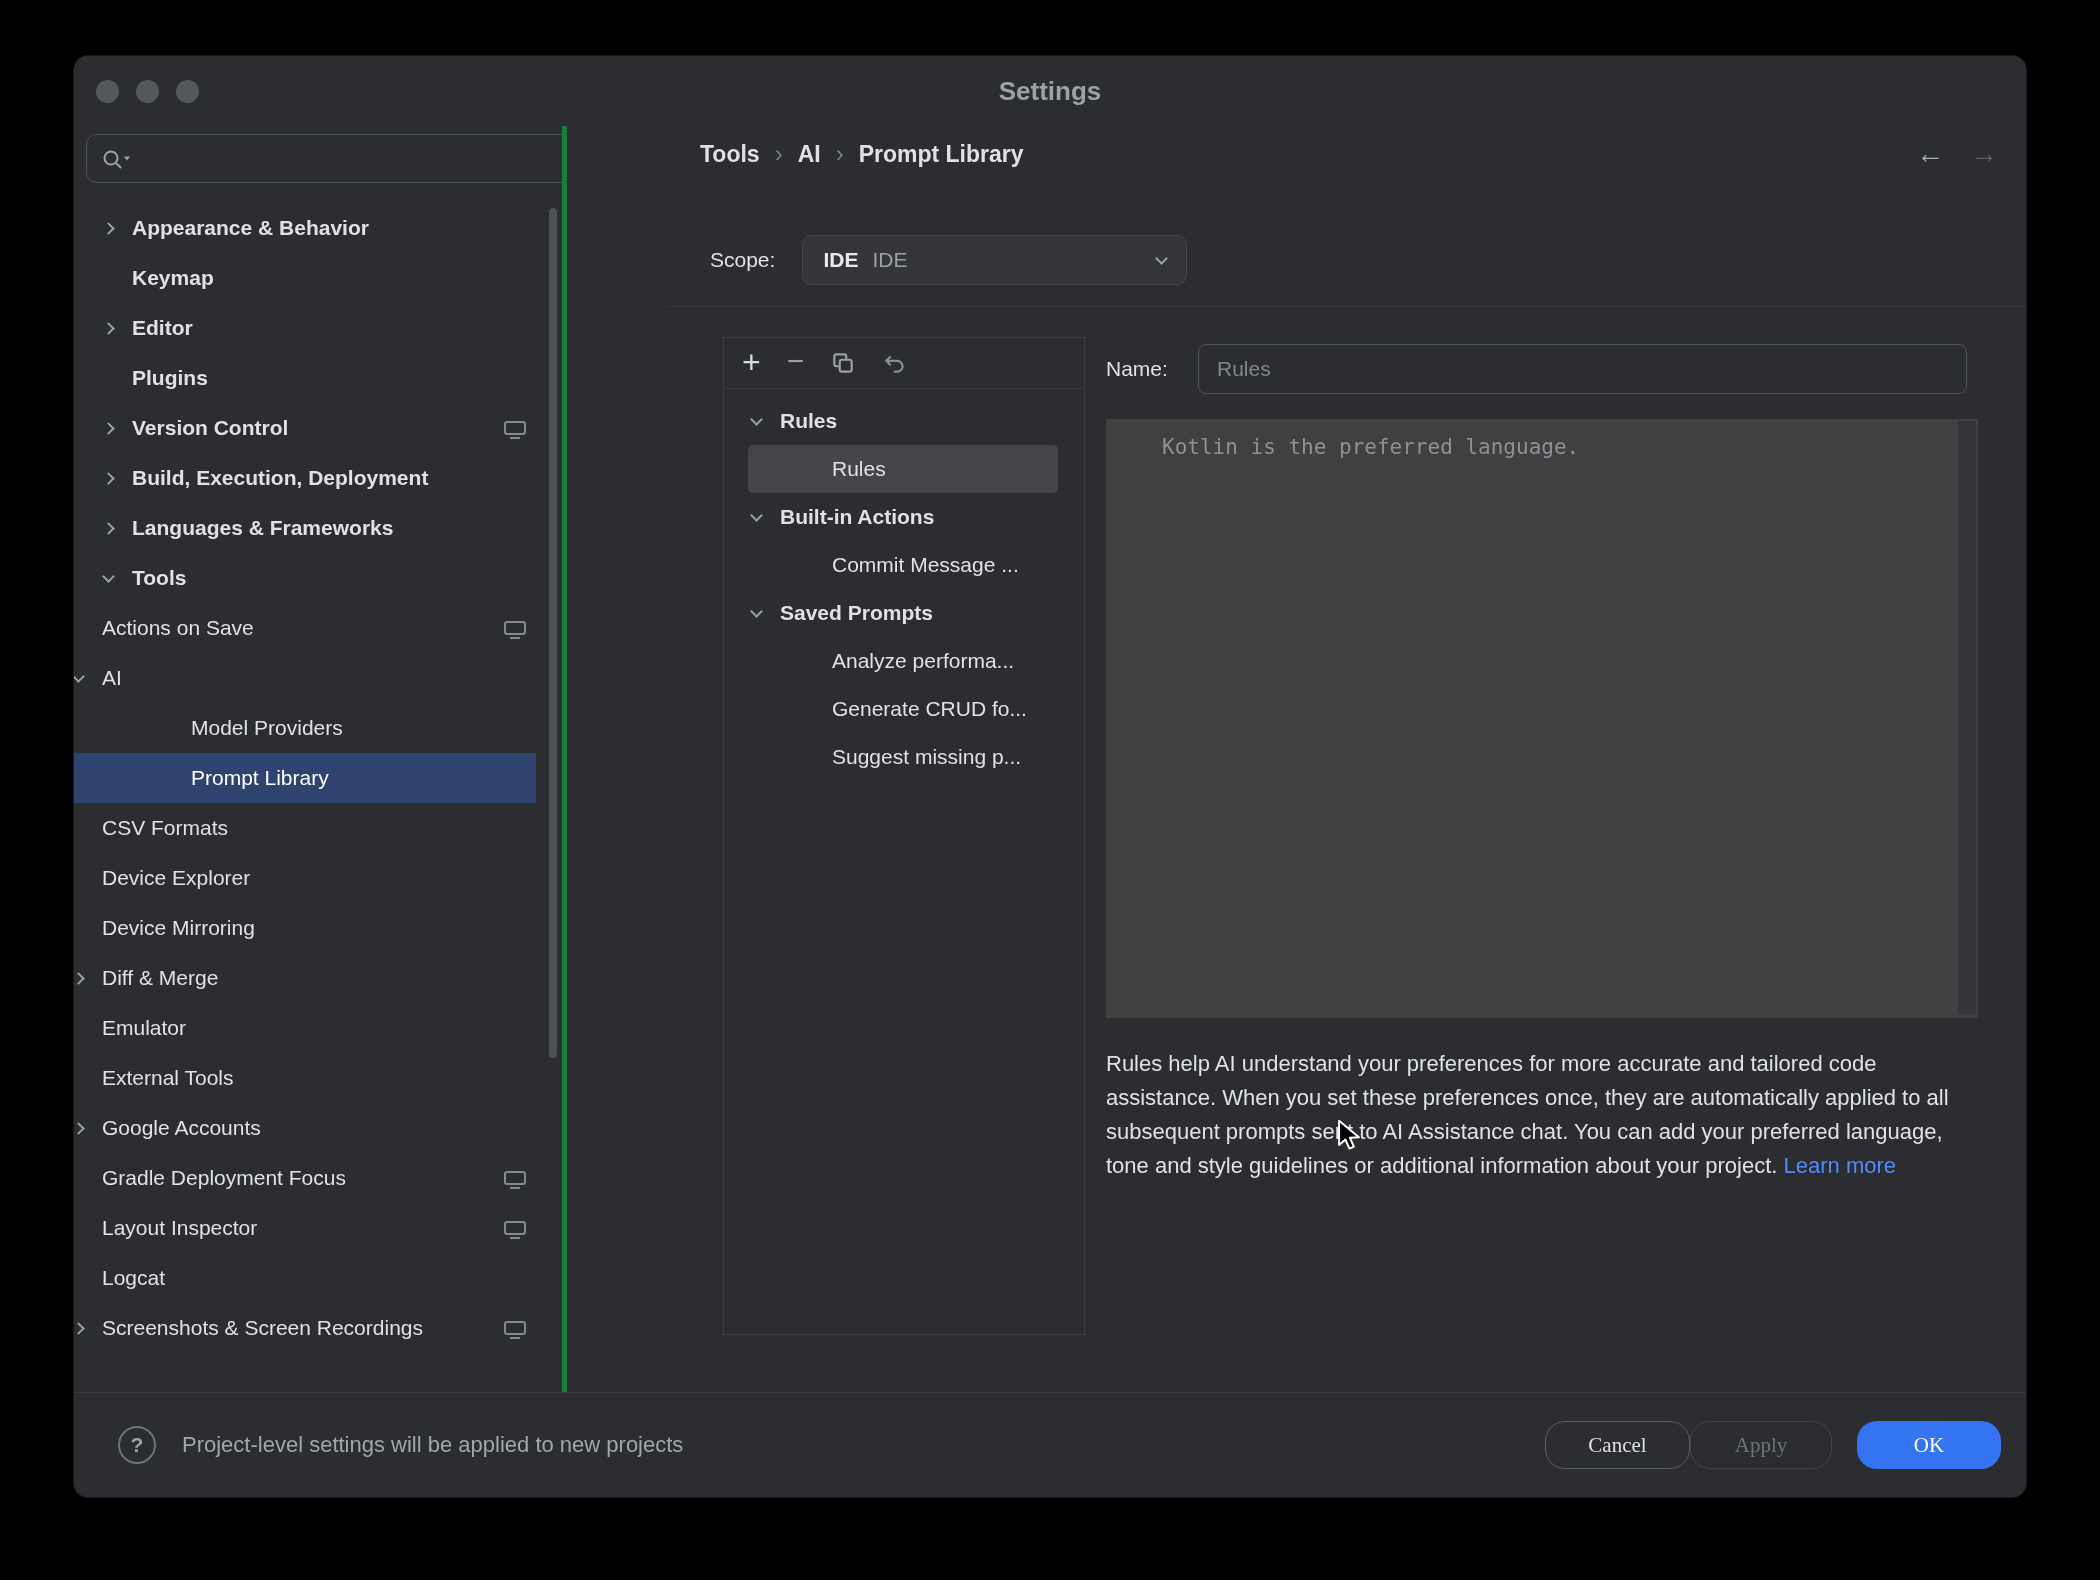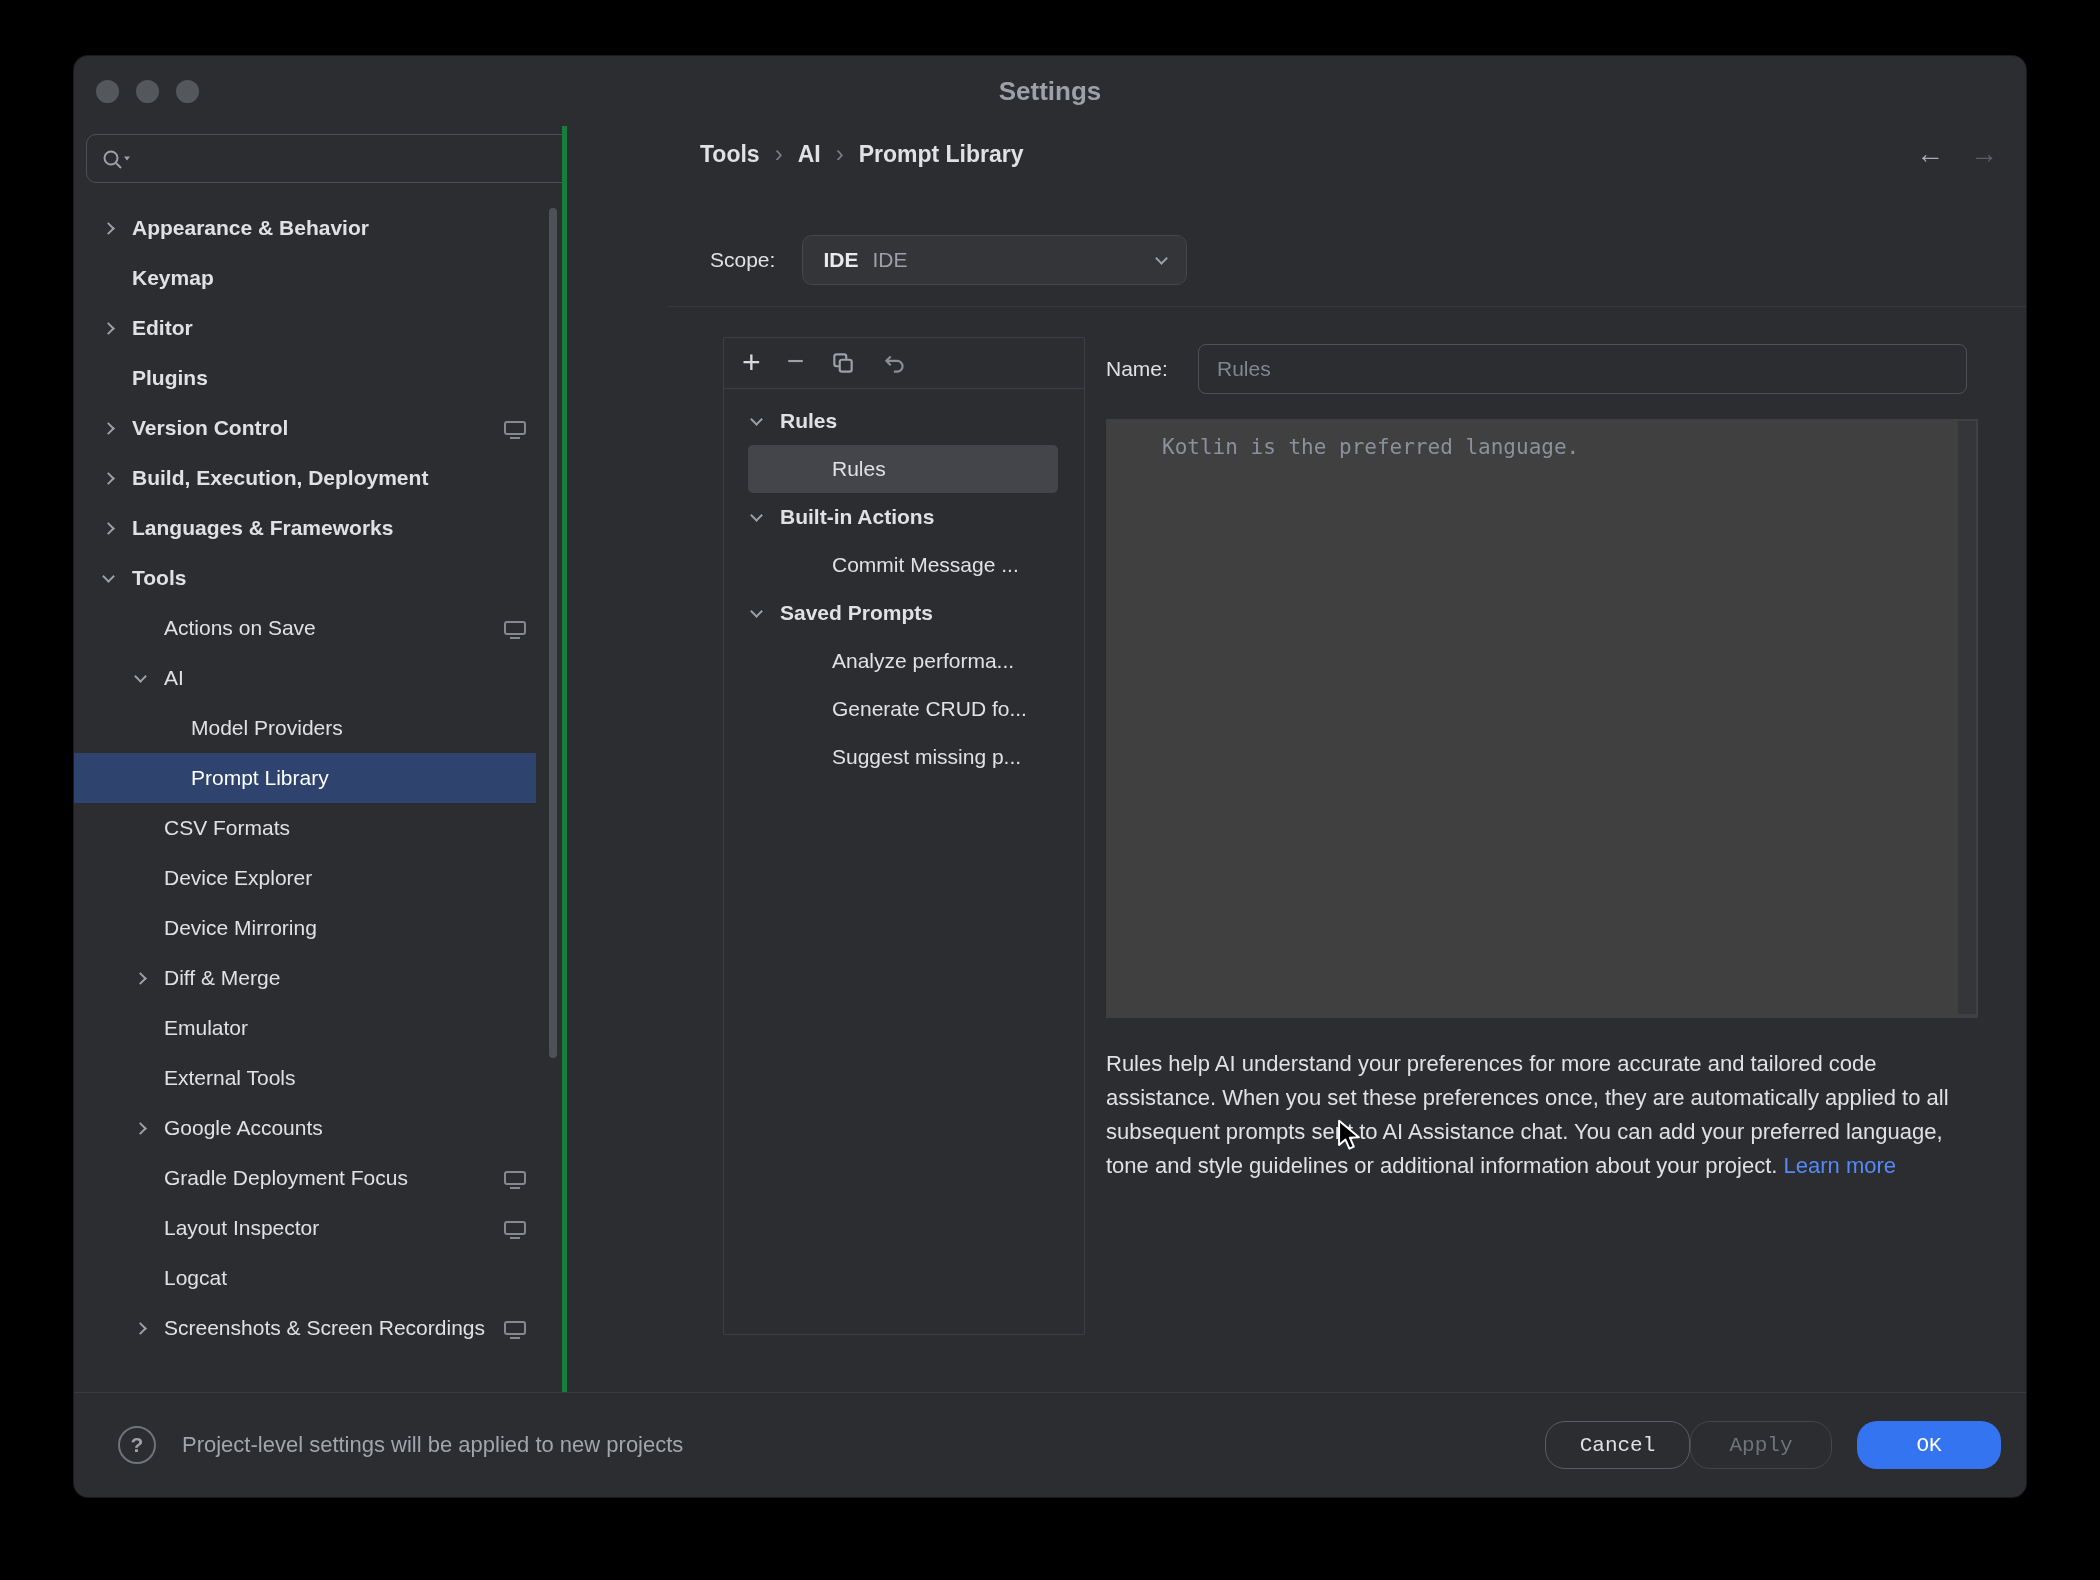--- a/index.html
+++ b/index.html
@@ -20,21 +20,21 @@
   .sidebar { position:absolute; left:0; top:70px; width:493px; bottom:105px;
              border-right:5px solid #15803d; overflow:hidden; }
   .search-box { position:absolute; left:12px; top:8px; width:564px; height:49px;
                 border:1px solid #4e5157; border-radius:10px; }
   .search-box svg { position:absolute; left:14px; top:12px; }
   .search-input { width:100%; height:100%; background:transparent; border:0; outline:0;
                   color:#dfe1e5; font-size:20px; padding-left:56px; font-family:inherit; }
   .tree { position:absolute; top:77px; left:0; right:0; }
   .s-row { height:50px; display:flex; align-items:center; font-size:21px; color:#dfe1e5; }
   .s-row.lv0 { padding-left:30px; font-weight:700; }
-  .s-row.lv1 { padding-left:62px; }
+  .s-row.lv1 { }
   .s-row.lv2 { padding-left:89px; }
   .s-row.selected { background:#2e436e; margin-right:26px; color:#fff; }
   .chev-slot { width:28px; display:flex; align-items:center; flex:none; }
   .chev { width:9px; height:9px; border-right:2.5px solid #9aa0a6; border-bottom:2.5px solid #9aa0a6; display:inline-block; }
   .chev.right { transform:rotate(-45deg); }
   .chev.down  { transform:rotate(45deg); margin-top:-4px; }
   .screen-icon { width:22px; height:14px; border:2px solid #85898f; border-radius:3px;
                  position:relative; margin-left:auto; margin-right:36px; flex:none; }
   .screen-icon::after { content:""; position:absolute; left:4px; right:4px; bottom:-6px; height:2px; background:#85898f; }
   .side-scrollbar { position:absolute; right:5px; top:82px; width:8px; height:850px;
@@ -88,21 +88,21 @@
   .learn-more { color:#548af7; text-decoration:none; cursor:pointer; }
 
   
   .footer { position:absolute; left:0; right:0; bottom:0; height:105px; border-top:1px solid #3a3c40;
             display:flex; align-items:center; padding:0 25px 0 44px; }
   .help-circle { width:38px; height:38px; border:2px solid #6f737a; border-radius:50%;
                  color:#9da0a8; font-size:21px; font-weight:700; display:flex;
                  align-items:center; justify-content:center; flex:none; }
   .footer-note { color:#a1a5ac; font-size:22px; flex:1; margin-left:26px; }
   .btn { height:48px; border-radius:20px; font-size:21px; display:flex; align-items:center;
-         justify-content:center; font-family:Liberation Mono, monospace; }
+         justify-content:center; font-family:Liberation Serif, serif; }
   .btn-cancel { width:145px; background:#2b2d30; border:1px solid #5a5d63; color:#dfe1e5; }
   .btn-apply  { width:142px; background:transparent; border:1px solid #43454a; color:#6f737a; }
   .btn-ok     { width:144px; background:#3574f0; border:none; color:#fff; margin-left:25px; }
 
   .mouse-cursor { position:absolute; left:1332px; top:1118px; z-index:50; }
 </style>
 </head>
 <body>
 
 <div class="window">

